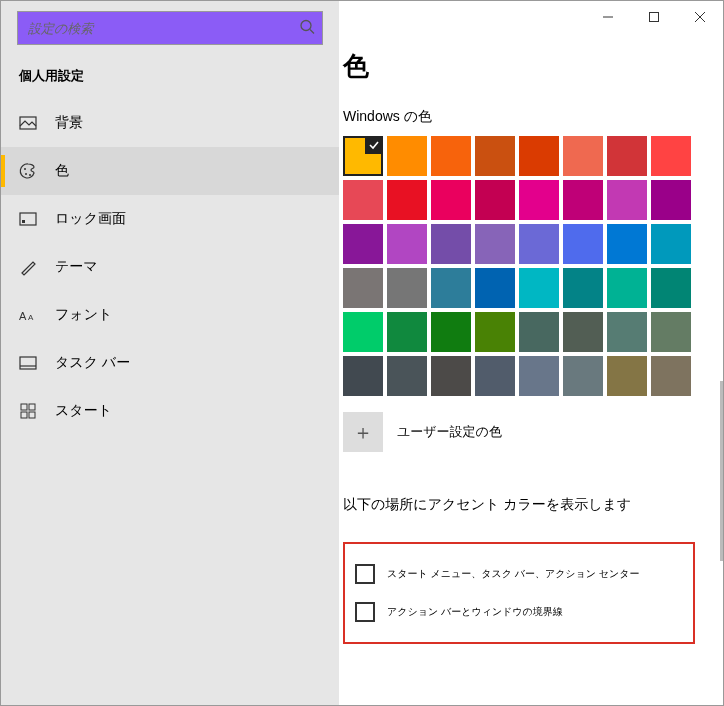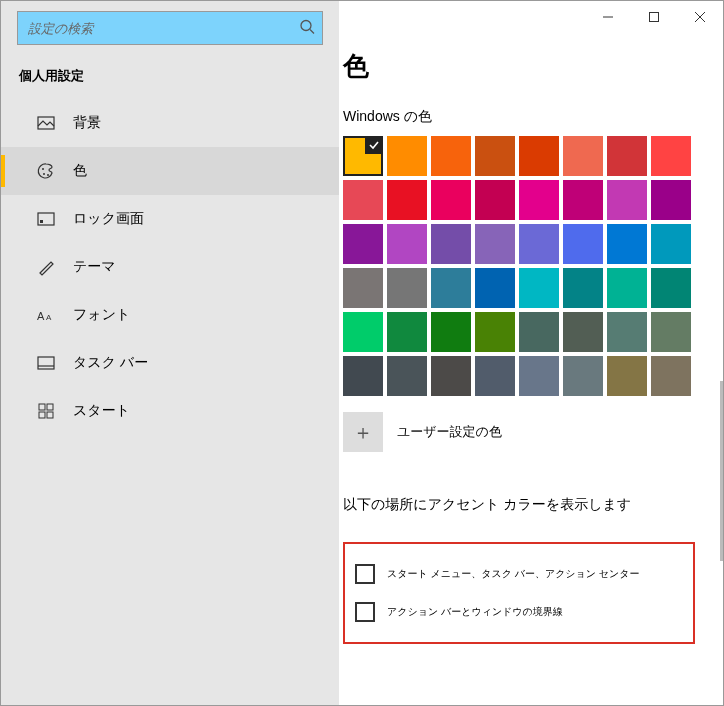--- a/index.html
+++ b/index.html
@@ -7,26 +7,26 @@
   .app { display: flex; height: 100%; border: 1px solid #999;}
   
   .sidebar { width: 338px; background: #e6e6e6; display: flex; flex-direction: column; }
   .titlebar-left { height: 34px; display: flex; align-items: center; padding: 0 6px; }
   .back-btn { width: 34px; height: 34px; display: flex; align-items: center; justify-content: center; }
   .title-text { font-size: 12px; margin-left: 8px; }
   .home-row { display: flex; align-items: center; padding: 10px 18px 10px 18px; margin-top: 20px; gap: 16px; }
   .home-row .ico { width: 18px; display:flex; justify-content:center;}
   .home-label { font-size: 14px; }
   .search-wrap { margin: 10px 16px 16px 16px; position: relative; }
-  .search { width: 100%; height: 34px; border: 1px solid #999; background: #7dd3fc; padding: 0 34px 0 10px; font-size: 13px; outline: none; }
+  .search { width: 100%; height: 34px; border: 1px solid #999; background: #8b5cf6; padding: 0 34px 0 10px; font-size: 13px; outline: none; }
   .search::placeholder { color: #666; font-style: italic; }
   .search-ico { position: absolute; right: 8px; top: 50%; transform: translateY(-50%); color: #555; }
   .category { font-size: 13px; font-weight: 700; padding: 6px 18px 10px 18px; }
   .nav { display: flex; flex-direction: column; margin-top: 4px; }
-  .nav-item { position: relative; display: flex; align-items: center; height: 48px; padding: 0 36px; gap: 18px; }
+  .nav-item { position: relative; display: flex; align-items: center; height: 48px; padding: 0 18px; gap: 18px; }
   .nav-item .ico { width: 18px; display:flex; justify-content:center; align-items:center; color:#333;}
   .nav-item.selected { background: #d8d8d8; }
   .nav-item.selected::before { content: ""; position: absolute; left: 0; top: 8px; bottom: 8px; width: 4px; background: #ffb900; }
   .nav-label { font-size: 14px; }
   
   .main { flex: 1; background: #fff; display: flex; flex-direction: column; position: relative;}
   .titlebar-right { height: 34px; display: flex; justify-content: flex-end; }
   .wbtn { width: 46px; height: 32px; display: flex; align-items: center; justify-content: center; }
   .content { padding: 14px 0 0 0; overflow: hidden; }
   .content-inner { padding-left: 4px; padding-right: 28px; }

